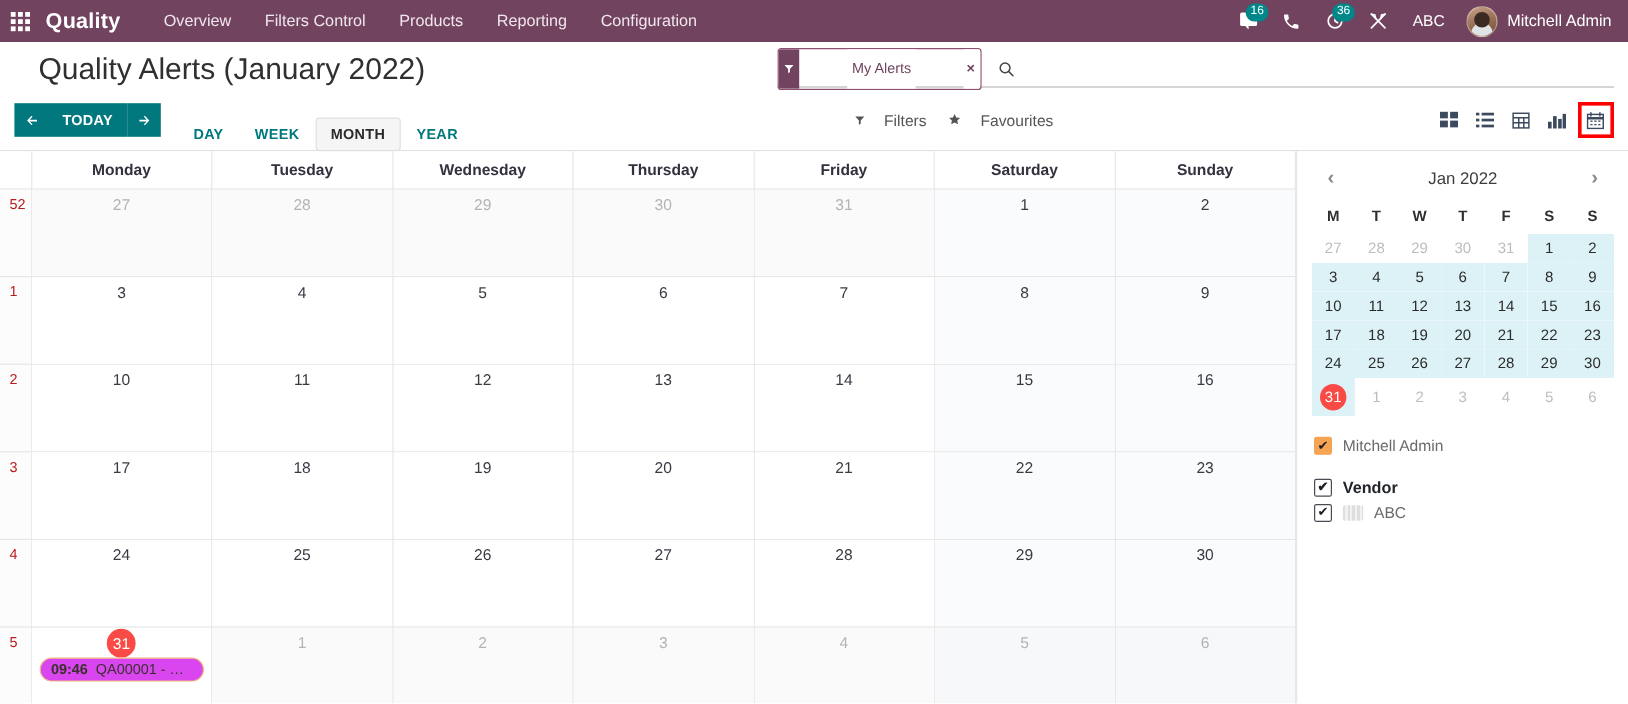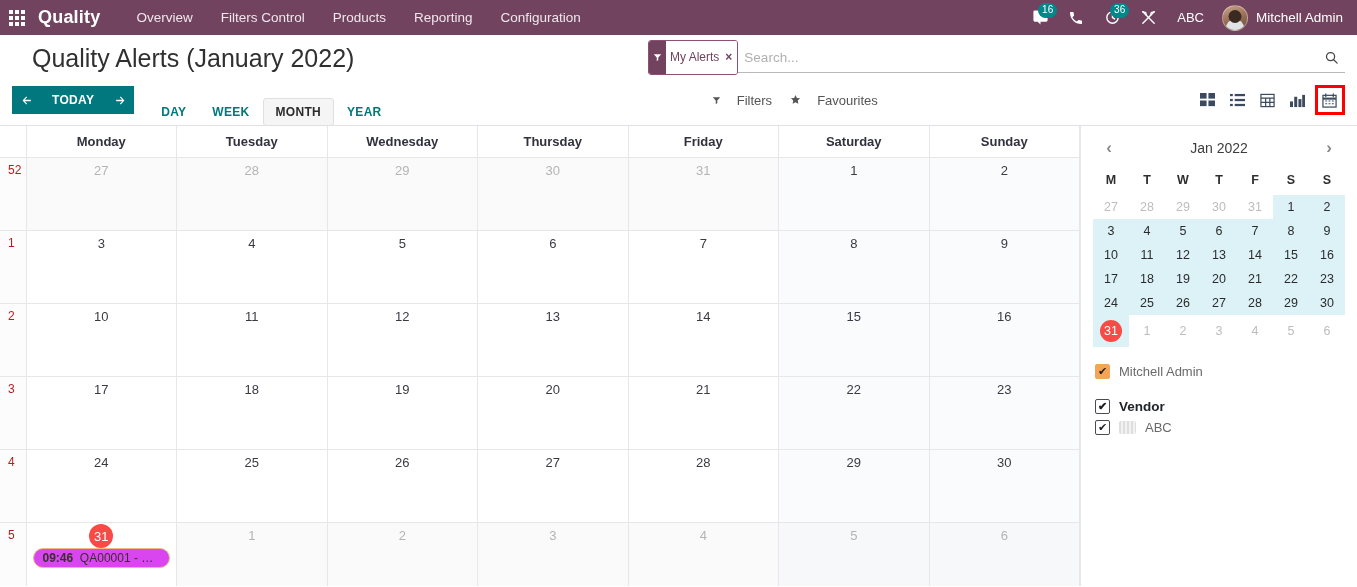--- a/index.html
+++ b/index.html
@@ -92,21 +92,21 @@
     margin-left: auto;
     width: 697px;
     display: flex; align-items: center;
     border-bottom: 1px solid #b9b9b9;
     height: 30px;
     padding-bottom: 1px;
   }
   .facet {
     display: flex; align-items: stretch; height: 35px;
     border: 1px solid #8f4f73; border-radius: 3px; overflow: hidden;
-    font-size: 12px; margin-right: 6px;
+    font-size: 12px; margin-right: 6px; gap: 40px;
   }
   .facet-icon {
     background: #71435f; color: #fff;
     display: flex; align-items: center; justify-content: center;
     padding: 0 4px;
   }
   .facet-label {
     background: #fff; color: #71435f; padding: 0 4px;
     display: flex; align-items: center;
   }
@@ -323,21 +323,20 @@
     <div class="search-wrap">
       <div class="facet">
         <span class="facet-icon">
           <svg width="9" height="9" viewBox="0 0 24 24" fill="#ffffff">
               <path d="M2 3h20l-8 9v7l-4 2v-9z"></path>
             </svg>
         </span>
         <span class="facet-label">My Alerts</span>
         <span class="facet-close">×</span>
       </div>
-      <input class="search-input" type="text" placeholder="Search..." style="">
       <span class="search-btn">
         <svg width="15" height="15" viewBox="0 0 24 24" fill="none" stroke="#444" stroke-width="2">
           <circle cx="10.5" cy="10.5" r="6.5"></circle>
             <path d="M15.5 15.5L21 21" stroke-linecap="round"></path>
         </svg>
       </span>
     </div>
   </div>
 
   <div class="cp-row2">

